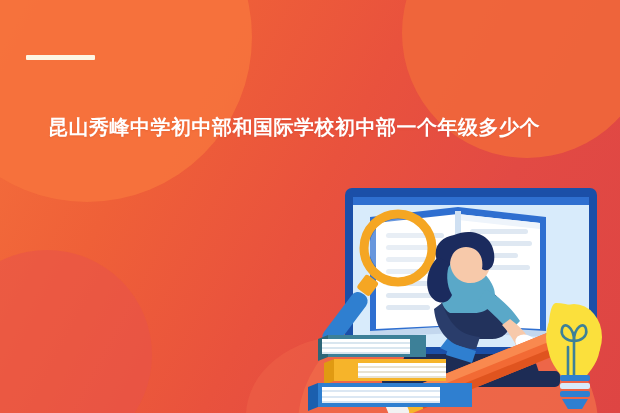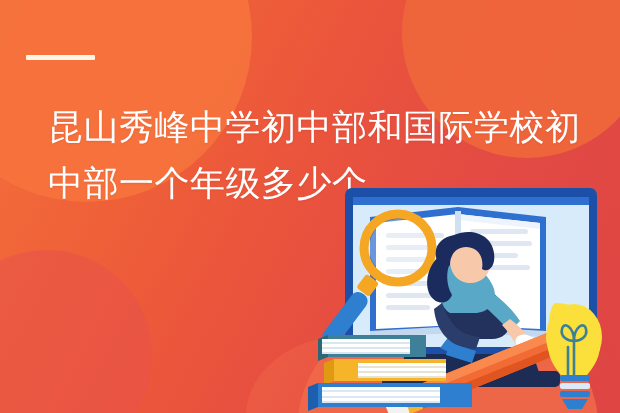--- a/index.html
+++ b/index.html
@@ -43,22 +43,22 @@
     position:absolute;left:26px;top:55px;
     width:69px;height:5px;border-radius:1px;
     background:#fdf6e4;
   }
 
   
   .headline{
     position:absolute;left:48px;top:99px;
     width:540px;
     color:#ffffff;
-    font-size:35px;
-    font-weight:normal;
+    font-size:20px;
+    font-weight:bold;
     line-height:56px;
     letter-spacing:.5px;
     white-space:pre-wrap;
     text-shadow:0 1px 2px rgba(150,40,30,.13);
   }
 
   
   .illus{
     position:absolute;left:300px;top:185px;
     width:320px;height:228px;

